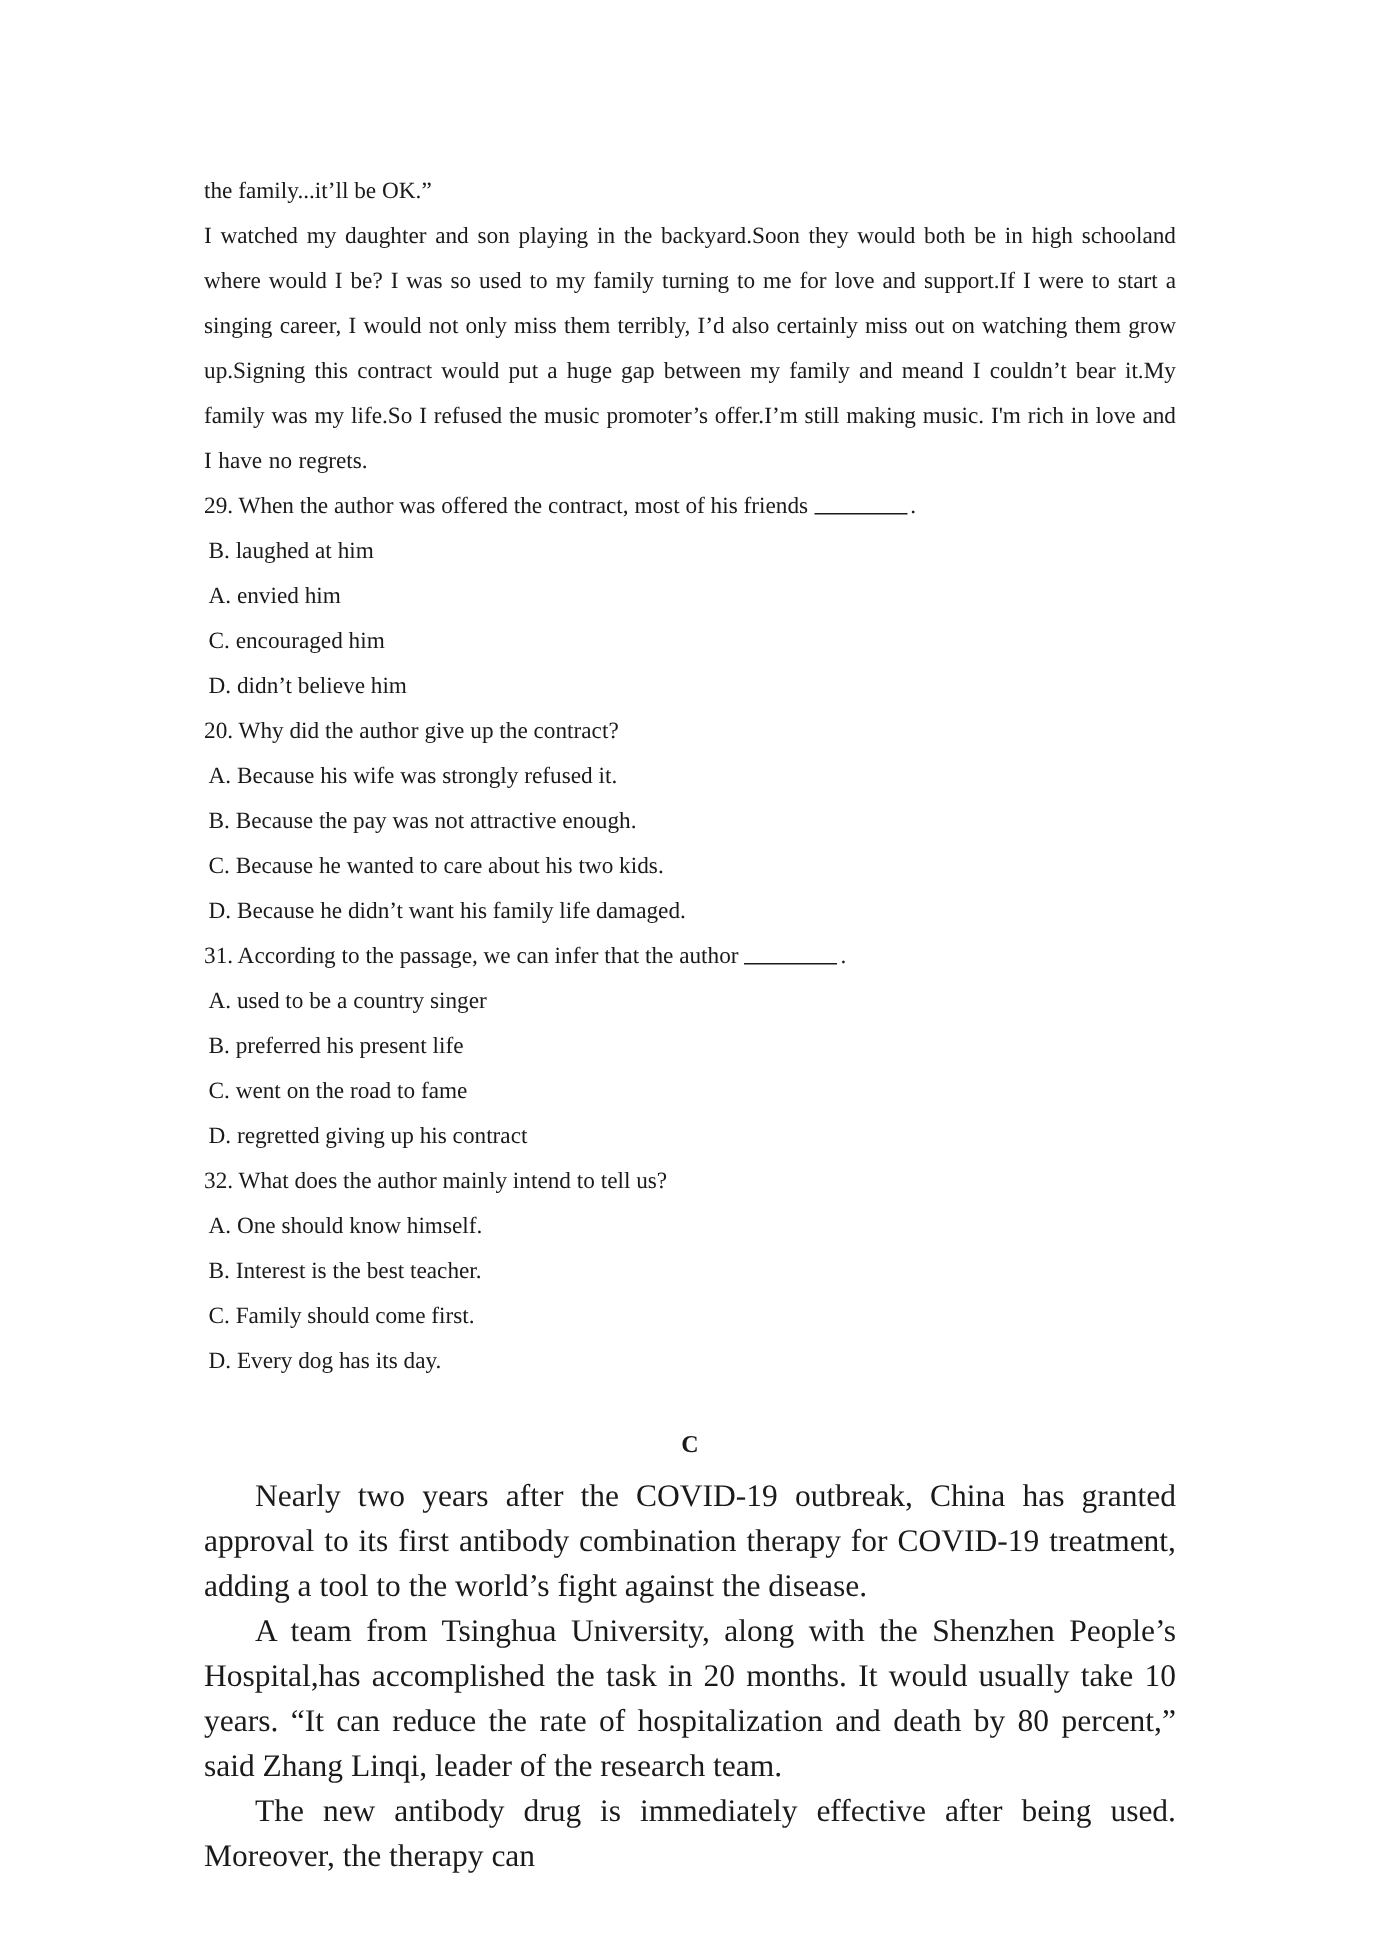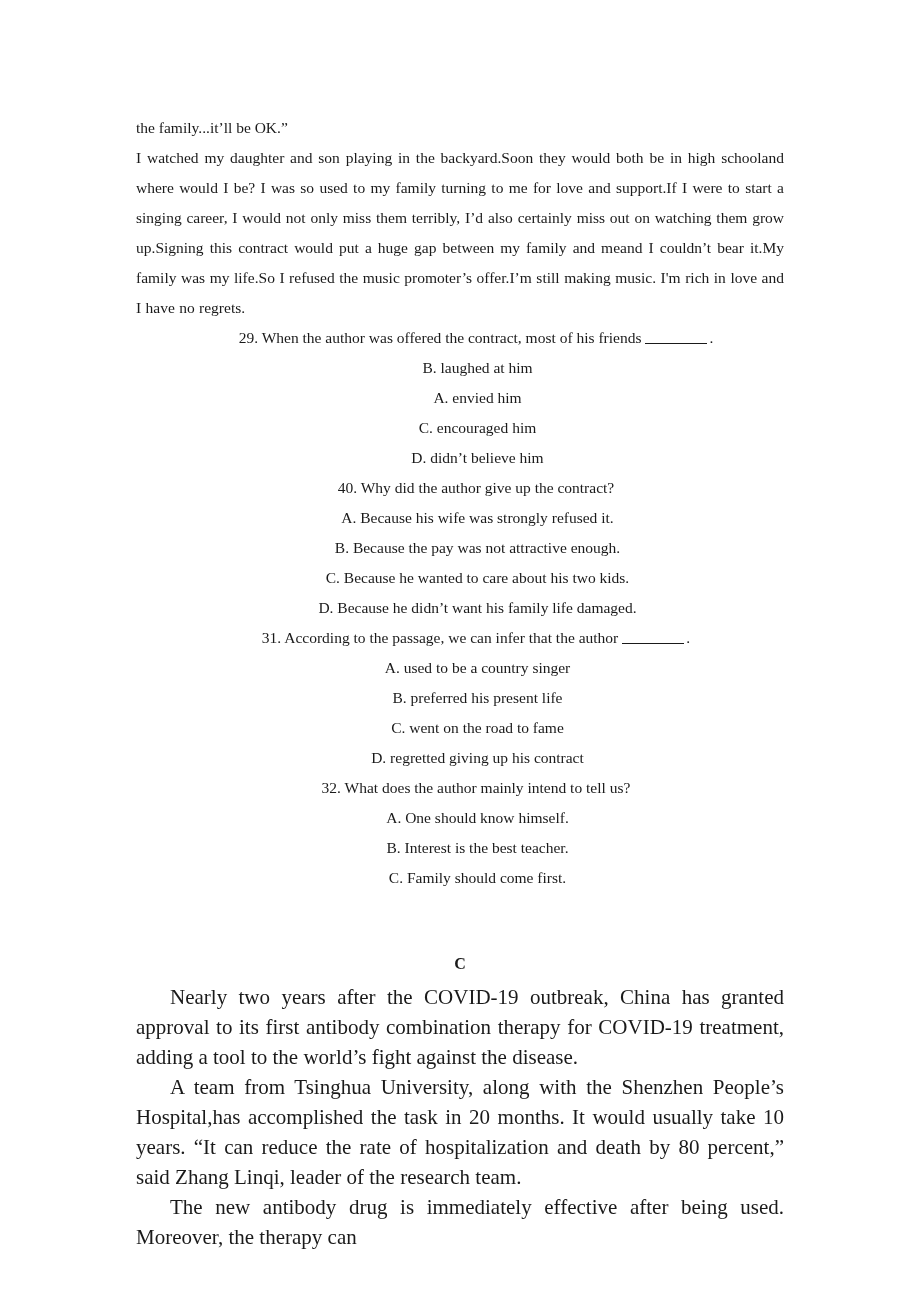--- a/index.html
+++ b/index.html
@@ -40,23 +40,22 @@
     line-height: 30px;
     margin: 0;
     text-align: justify;
     text-align-last: left;
     word-spacing: 0.5px;
   }
 
   
   .qblock {
     position: absolute;
-    left: 16px;
+    left: 0;
     width: 648px;
-    text-align: center;
   }
   .qline {
     font-size: 15.5px;
     line-height: 30px;
     margin: 0;
     white-space: nowrap;
   }
   .opt {
     font-size: 15.5px;
     line-height: 30px;
@@ -116,40 +115,41 @@
 
   <div class="qblock" style="top:323px;">
     <p class="qline"><span>29. When the author was offered the contract, most of his friends</span><span class="blank"></span><span>.</span></p>
     <p class="opt">B. laughed at him</p>
     <p class="opt">A. envied him</p>
     <p class="opt">C. encouraged him</p>
     <p class="opt">D. didn’t believe him</p>
   </div>
 
   <div class="qblock" style="top:473px;">
-    <p class="qline">40. Why did the author give up the contract?</p>
+    <p class="qline">20. Why did the author give up the contract?</p>
     <p class="opt">A. Because his wife was strongly refused it.</p>
     <p class="opt">B. Because the pay was not attractive enough.</p>
     <p class="opt">C. Because he wanted to care about his two kids.</p>
     <p class="opt">D. Because he didn’t want his family life damaged.</p>
   </div>
 
   <div class="qblock" style="top:623px;">
     <p class="qline"><span>31. According to the passage, we can infer that the author</span><span class="blank"></span><span>.</span></p>
     <p class="opt">A. used to be a country singer</p>
     <p class="opt">B. preferred his present life</p>
     <p class="opt">C. went on the road to fame</p>
     <p class="opt">D. regretted giving up his contract</p>
   </div>
 
   <div class="qblock" style="top:773px;">
     <p class="qline">32. What does the author mainly intend to tell us?</p>
     <p class="opt">A. One should know himself.</p>
     <p class="opt">B. Interest is the best teacher.</p>
     <p class="opt">C. Family should come first.</p>
+    <p class="opt">D. Every dog has its day.</p>
   </div>
 
   <div class="sec-head">C</div>
 
   <div class="pc-block">
     <p class="pc-para just-all">Nearly two years after the COVID-19 outbreak, China has granted approval to its first antibody combination therapy for COVID-19 treatment, adding a tool to the world’s fight against the disease.</p>
     <p class="pc-para just-all">A team from Tsinghua University, along with the Shenzhen People’s Hospital,has accomplished the task in 20 months. It would usually take 10 years. “It can reduce the rate of hospitalization and death by 80 percent,” said Zhang Linqi, leader of the research team.</p>
     <p class="pc-para">The new antibody drug is immediately effective after being used. Moreover, the therapy can</p>
   </div>
 

